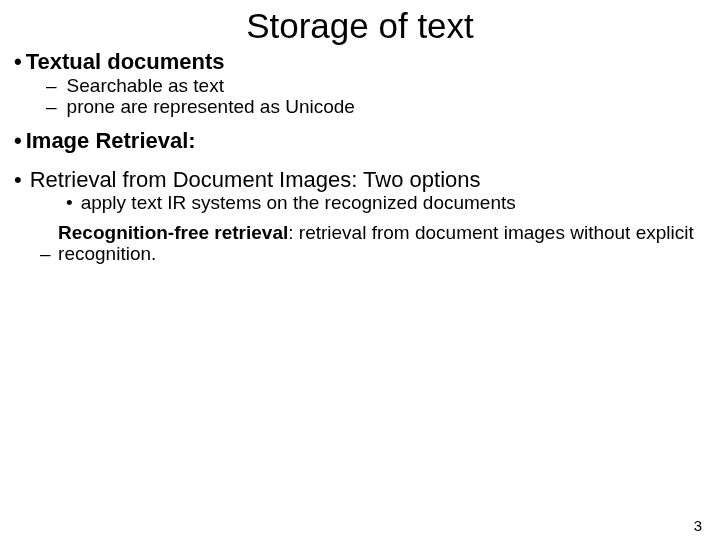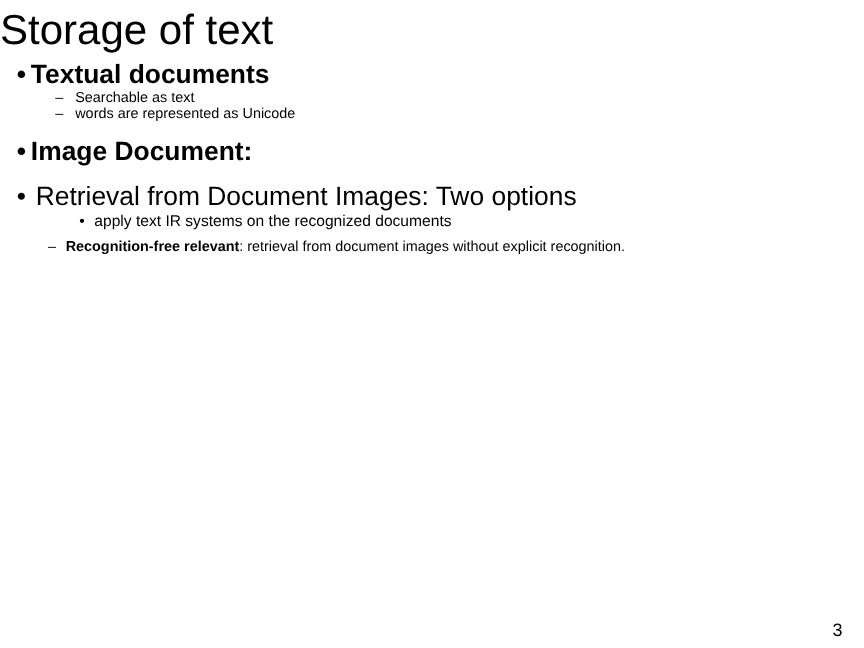--- a/index.html
+++ b/index.html
@@ -12,21 +12,21 @@
     color: #000;
     overflow: hidden;
   }
   .slide {
     position: relative;
     width: 720px;
     height: 540px;
     box-sizing: border-box;
   }
   .title {
-    text-align: left;
+    text-align: center;
     font-size: 35px;
     font-weight: 400;
     margin: 6px 0 2px 0;
     letter-spacing: 0;
   }
   .body {
     padding: 0 14px 0 14px;
     font-size: 20.5px;
     line-height: 1.12;
   }
@@ -35,28 +35,28 @@
     font-weight: 700;
     font-size: 22px;
   }
   .b1nf {
     margin: 6px 0 0 0;
     font-weight: 400;
     font-size: 22px;
   }
   .b2 {
     margin: 0 0 0 26px;
-    font-size: 12px;
+    font-size: 19px;
   }
   .b2pad {
     margin-left: 32px;
   }
   .b3 {
     margin: 0 0 0 52px;
-    font-size: 13px;
+    font-size: 19px;
   }
   .row {
     display: flex;
     align-items: flex-end;
   }
   .bul {
     flex: 0 0 auto;
     padding-right: 4px;
   }
   .bul-dot::before { content: "•"; }
@@ -87,28 +87,28 @@
       <span class="txt">Textual documents</span>
     </div>
     <div class="row b2 b2pad">
       <span class="bul bul-dash"></span>
       <span style="width:6px"></span>
       <span class="txt">Searchable as text</span>
     </div>
     <div class="row b2 b2pad">
       <span class="bul bul-dash"></span>
       <span style="width:6px"></span>
-      <span class="txt">words are represented as Unicode</span>
+      <span class="txt">prone are represented as Unicode</span>
     </div>
 
     <div class="gap-m"></div>
 
     <div class="row b1">
       <span class="bul bul-dot"></span>
-      <span class="txt">Image Document:</span>
+      <span class="txt">Image Retrieval:</span>
     </div>
 
     <div class="gap-m"></div>
 
     <div class="row b1nf">
       <span class="bul bul-dot"></span>
       <span style="width:4px"></span>
       <span class="txt">Retrieval from Document Images: Two options</span>
     </div>
 
@@ -117,20 +117,20 @@
       <span style="width:4px"></span>
       <span class="txt">apply text IR systems on the recognized documents</span>
     </div>
 
     <div class="gap-m"></div>
 
     <div class="row b2">
       <span class="bul bul-dash"></span>
       <span style="width:4px"></span>
       <span class="txt">
-        <b>Recognition-free relevant</b><span>: retrieval from document images without explicit recognition.</span>
+        <b>Recognition-free retrieval</b><span>: retrieval from document images without explicit recognition.</span>
       </span>
     </div>
 
   </div>
 
   <div class="pagenum">3</div>
 </div>
 
 </body></html>

